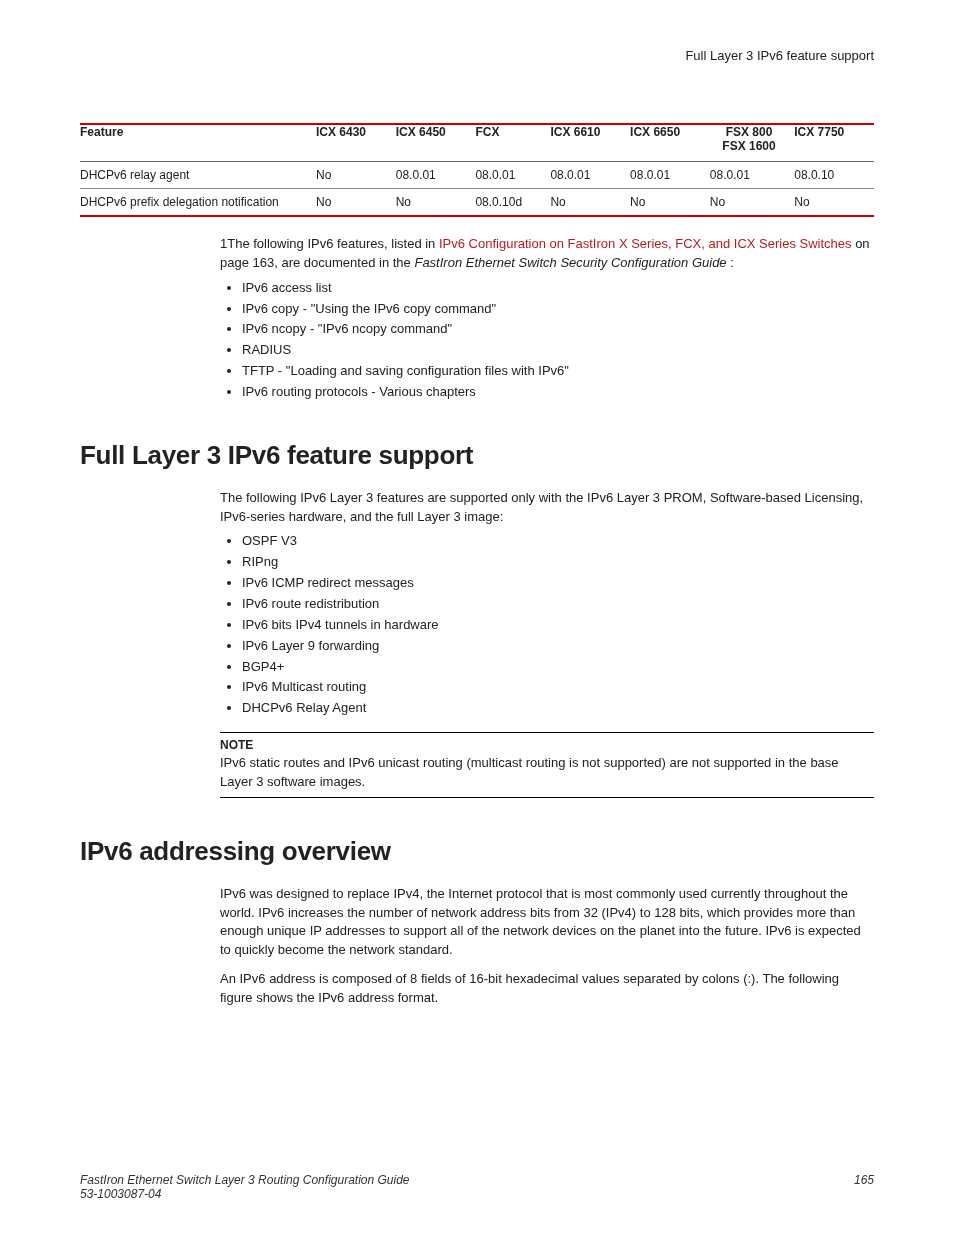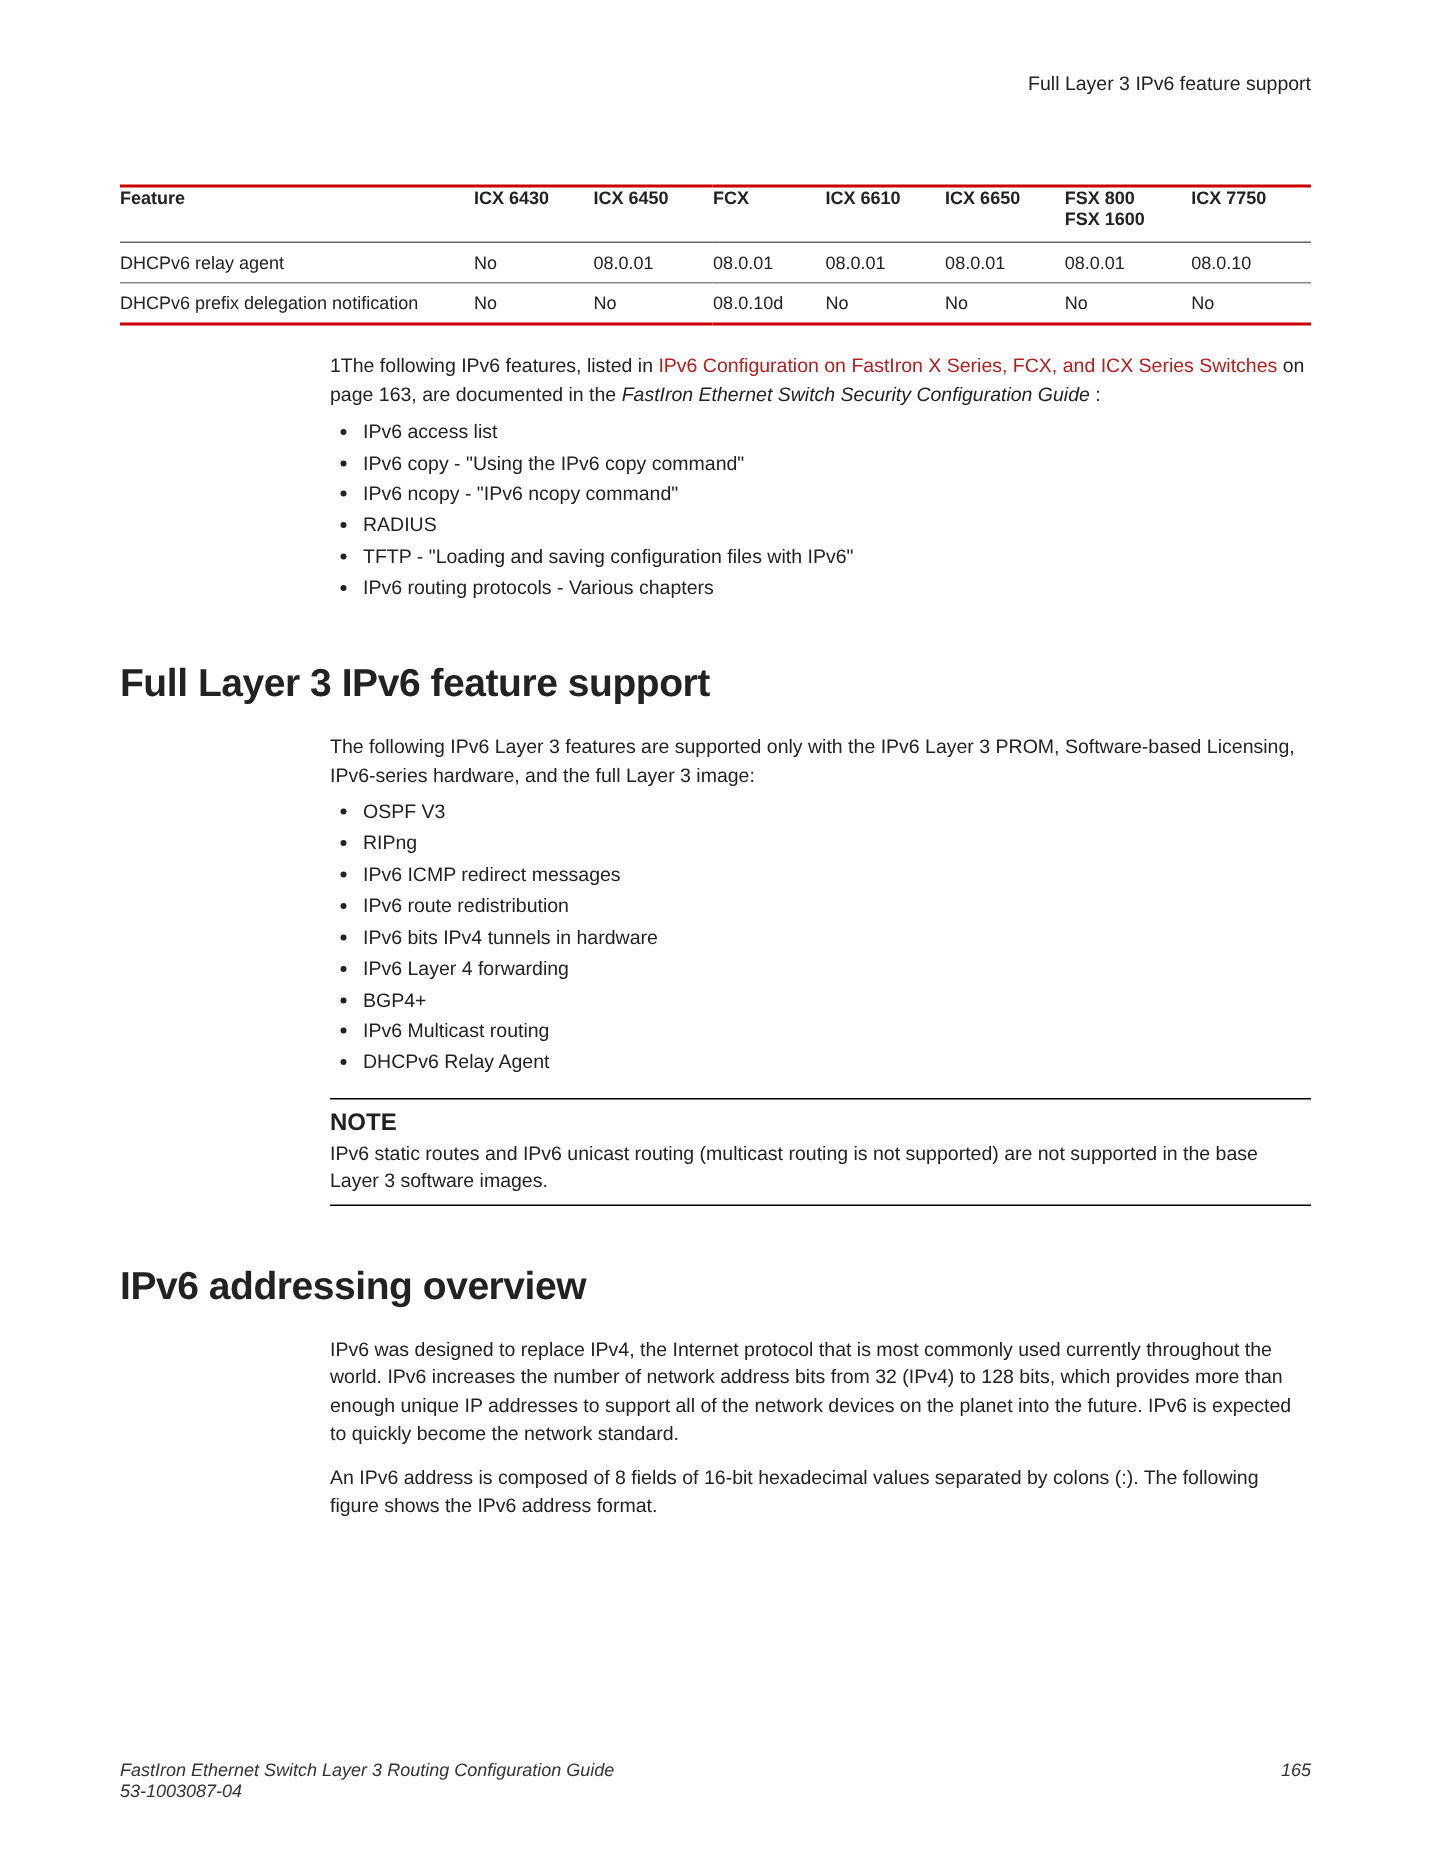--- a/index.html
+++ b/index.html
@@ -36,21 +36,21 @@
     vertical-align: top;
   }
   table.feature-table td {
     padding: 6px 6px 6px 0;
     border-bottom: 1px solid #888;
     vertical-align: top;
   }
   table.feature-table tr:last-child td {
     border-bottom: 2px solid #c00;
   }
-  .th-stack span { display: block; }
+  .th-stack span { display: block; text-align: center; }
   .indent-block {
     margin-left: 140px;
     margin-right: 0;
     font-size: 13px;
     line-height: 1.45;
   }
   .indent-block p { margin: 0 0 6px 0; }
   .link { color: #b91c1c; }
   ul.bullets {
     margin: 6px 0 14px 0;
@@ -68,21 +68,21 @@
     letter-spacing: -0.3px;
   }
   .note-block {
     border-top: 1px solid #000;
     border-bottom: 1px solid #000;
     padding: 4px 0 6px 0;
     margin-top: 10px;
   }
   .note-block .note-label {
     font-weight: bold;
-    font-size: 16px;
+    font-size: 12px;
   }
   .note-block .note-text {
     font-size: 13px;
     line-height: 1.4;
   }
   .footer {
     position: absolute;
     bottom: 34px;
     left: 80px;
     right: 80px;
@@ -159,21 +159,21 @@
 
   <h2 class="section">Full Layer 3 IPv6 feature support</h2>
   <div class="indent-block">
     <p>The following IPv6 Layer 3 features are supported only with the IPv6 Layer 3 PROM, Software-based Licensing, IPv6-series hardware, and the full Layer 3 image:</p>
     <ul class="bullets">
       <li>OSPF V3</li>
       <li>RIPng</li>
       <li>IPv6 ICMP redirect messages</li>
       <li>IPv6 route redistribution</li>
       <li>IPv6 bits IPv4 tunnels in hardware</li>
-      <li>IPv6 Layer 4 forwarding</li>
+      <li>IPv6 Layer 9 forwarding</li>
       <li>BGP4+</li>
       <li>IPv6 Multicast routing</li>
       <li>DHCPv6 Relay Agent</li>
     </ul>
     <div class="note-block">
       <div class="note-label">NOTE</div>
       <div class="note-text">IPv6 static routes and IPv6 unicast routing (multicast routing is not supported) are not supported in the base Layer 3 software images.</div>
     </div>
   </div>
 

